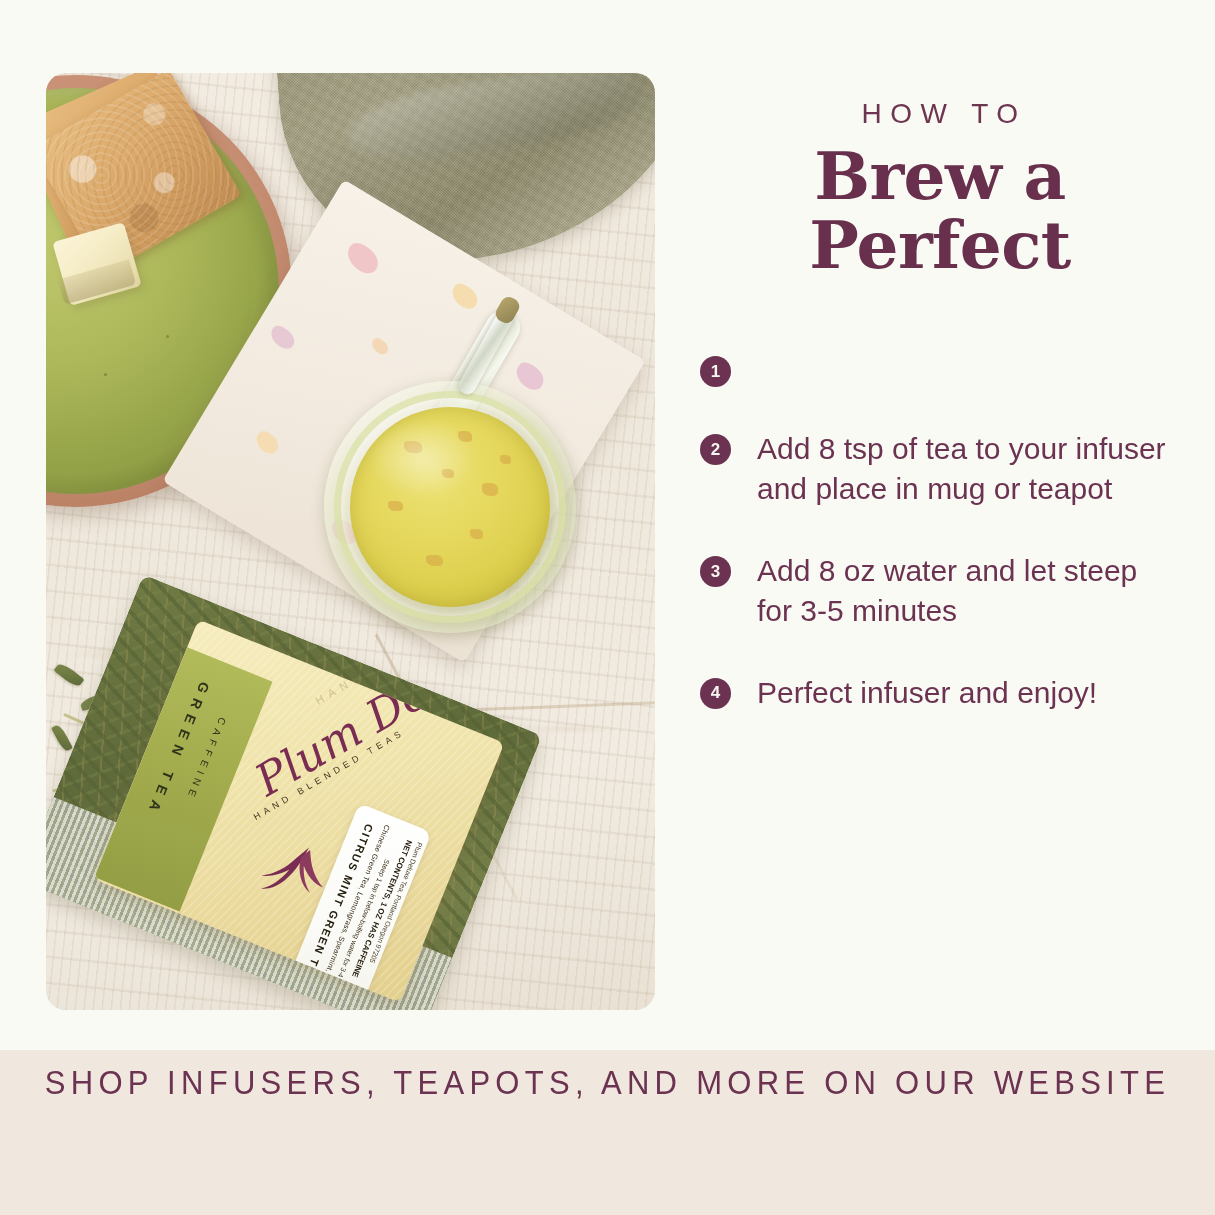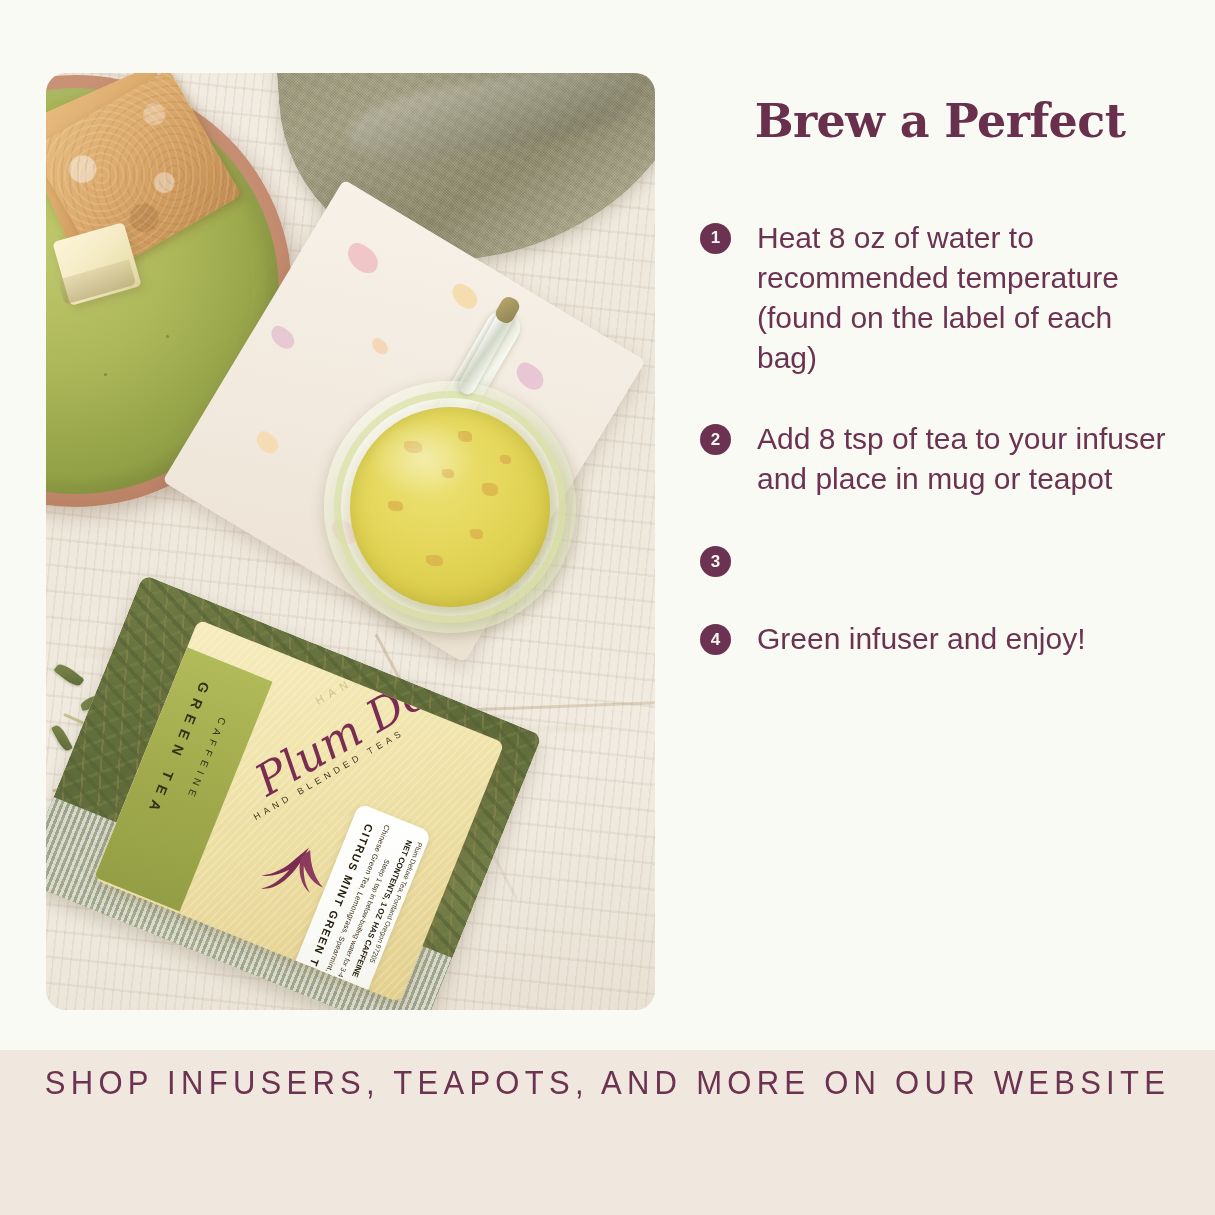--- a/index.html
+++ b/index.html
@@ -352,21 +352,21 @@
     font-weight: 300;
     letter-spacing: 8.5px;
     margin: 0 0 12px 0;
     padding-left: 8px;
   }
   #headline {
     text-align: center;
     color: #68304d;
     font-family: "DejaVu Serif", serif;
     font-weight: 700;
-    font-size: 46px;
+    font-size: 66px;
     line-height: 1.04;
     letter-spacing: -0.6px;
     margin: 0;
   }
   #steps {
     margin: 72px 0 0 0;
     padding: 0;
     list-style: none;
   }
   .step {
@@ -521,38 +521,39 @@
       <span class="side-txt" id="side-ingr">Chinese Green Tea, Lemongrass, Spearmint, Orange Peel, Lemon Essence</span>
       <span class="side-txt" id="side-steep">Steep 1 tsp in below-boiling water for 3-4 min</span>
       <span class="side-txt" id="side-caff">HAS CAFFEINE</span>
       <span class="side-txt" id="side-net">NET CONTENTS, 1 OZ</span>
       <span class="side-txt" id="side-origin">Plum Deluxe Tea, Portland Oregon 97205</span>
     </div>
   </div>
 </div>
 
 <div id="content">
+  <div id="eyebrow">HOW TO</div>
   <h1 id="headline">
     <span>Brew a Perfect</span><br>
   </h1>
 
   <ul id="steps">
     <li class="step">
       <span class="step-badge">1</span>
-      <span class="step-text">Heat 8 oz of water to recommended temperature (found on the label of each bag)</span>
     </li>
     <li class="step">
       <span class="step-badge">2</span>
       <span class="step-text">Add 8 tsp of tea to your infuser and place in mug or teapot</span>
     </li>
     <li class="step">
       <span class="step-badge">3</span>
+      <span class="step-text">Add 8 oz water and let steep for 3-5 minutes</span>
     </li>
     <li class="step">
       <span class="step-badge">4</span>
-      <span class="step-text">Green infuser and enjoy!</span>
+      <span class="step-text">Perfect infuser and enjoy!</span>
     </li>
   </ul>
 </div>
 
 <div id="banner">
   <div id="banner-line-2">SHOP INFUSERS, TEAPOTS, AND MORE ON OUR WEBSITE</div>
 </div>
 
 </body></html>

